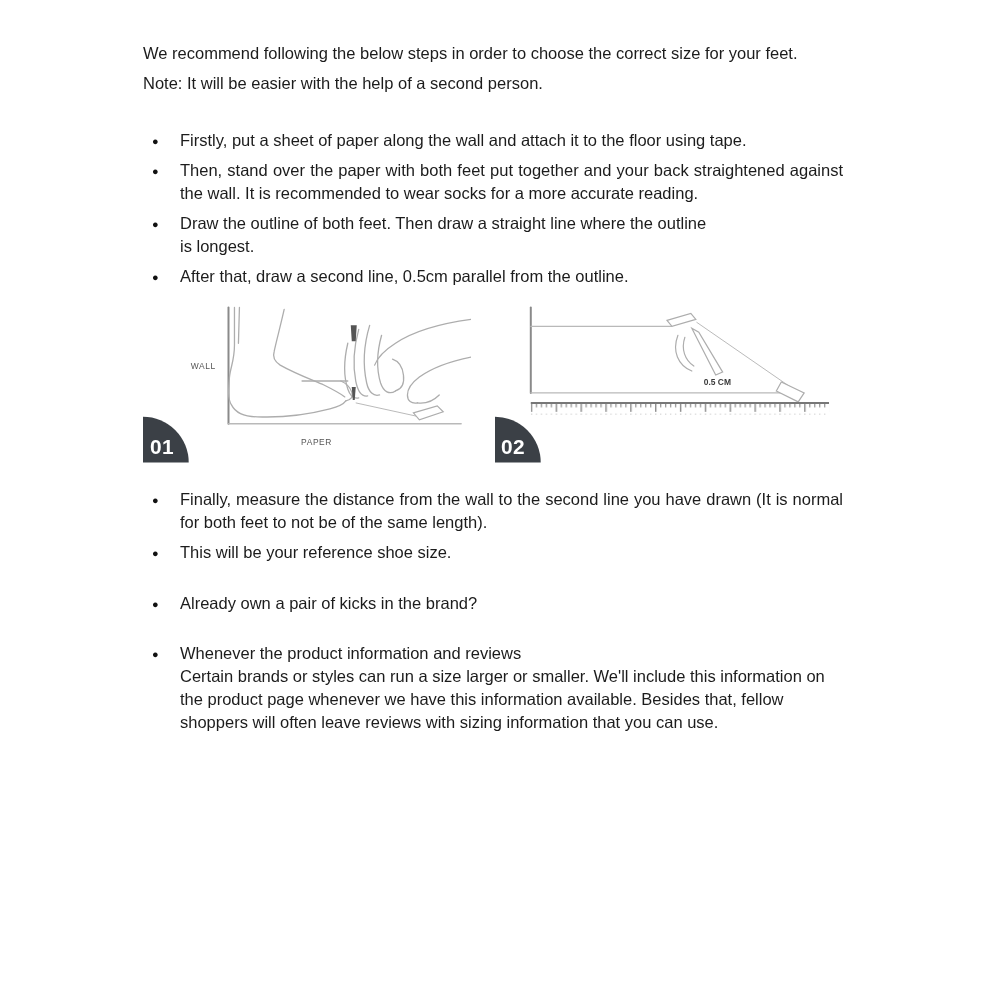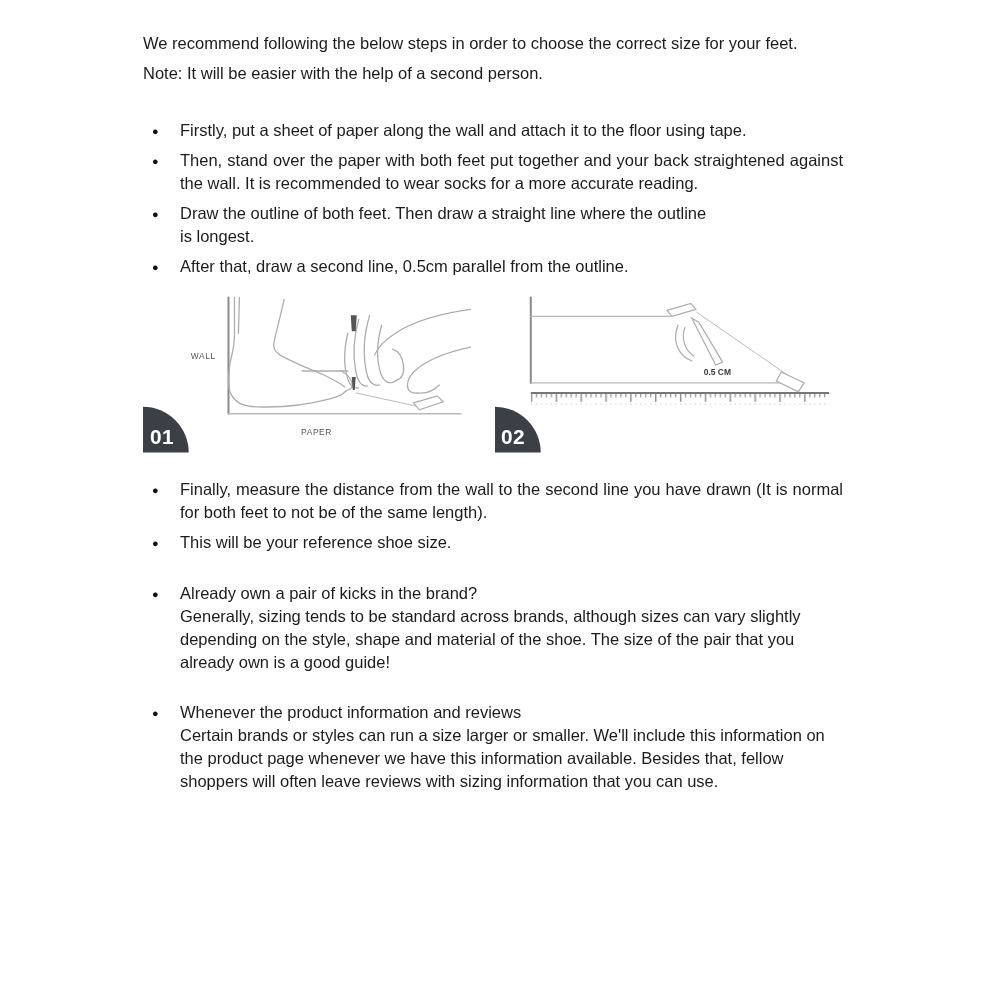--- a/index.html
+++ b/index.html
@@ -11,21 +11,21 @@
     width: 1000px;
     height: 1000px;
     position: relative;
     font-family: "Liberation Sans", sans-serif;
     color: #1c1c1c;
     overflow: hidden;
   }
   .content {
     position: absolute;
     left: 143px;
-    top: 28px;
+    top: 38px;
     width: 700px;
   }
   .para {
     font-size: 16.5px;
     line-height: 31px;
     margin: 0;
   }
   .note {
     font-size: 16.5px;
     line-height: 23px;
@@ -214,21 +214,20 @@
       <span class="bullet">●</span>
       <div>This will be your reference shoe size.</div>
     </li>
   </ul>
 
 
   <ul class="tips">
     <li>
       <span class="bullet">●</span>
       <div>Already own a pair of kicks in the brand?</div>
-      <div>Generally, sizing tends to be standard across brands, although sizes can vary slightly depending on the style, shape and material of the shoe. The size of the pair that you already own is a good guide!</div>
     </li>
     <li>
       <span class="bullet">●</span>
       <div>Whenever the product information and reviews</div>
       <div>Certain brands or styles can run a size larger or smaller. We'll include this information on the product page whenever we have this information available. Besides that, fellow shoppers will often leave reviews with sizing information that you can use.</div>
     </li>
   </ul>
 
 </div>
 

